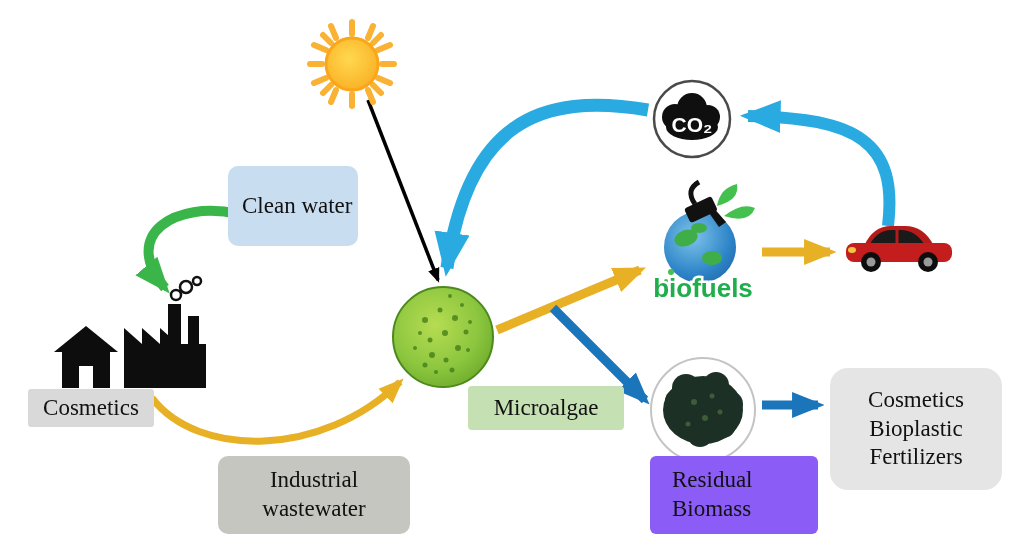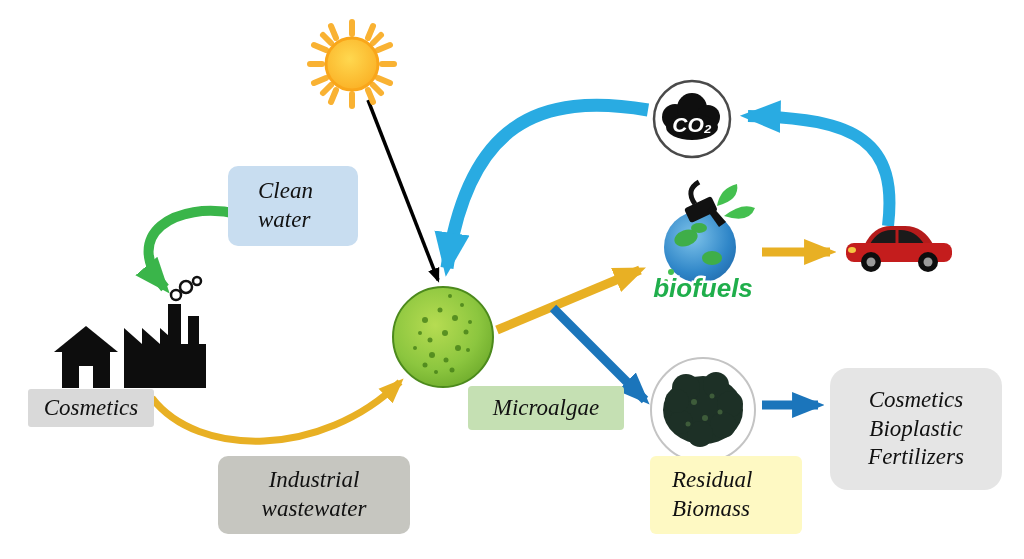--- a/index.html
+++ b/index.html
@@ -2,37 +2,36 @@
 <html><head>
 <meta charset="utf-8">
 <style>
   html,body{margin:0;padding:0;background:#fff;}
   #canvas{
     position:relative;
     width:1024px;height:559px;
     background:#fff;
     overflow:hidden;
     font-family:"Liberation Serif", serif;
-    font-style:italic;
   }
   #diagram-svg{position:absolute;left:0;top:0;}
   .label-box{
     position:absolute;
     display:flex;align-items:center;justify-content:center;
     text-align:center;
     font-size:23px;line-height:1.25;color:#111;
     white-space:pre-line;
     box-sizing:border-box;
   }
   .lb-left{justify-content:flex-start;text-align:left;}
-  .clean-water{left:228px;top:166px;width:130px;height:80px;background:#c8ddf0;border-radius:10px;padding-left:30px;}
+  .clean-water{left:228px;top:166px;width:130px;height:80px;background:#c8ddf0;border-radius:10px;padding-left:14px;}
   .industry{left:28px;top:389px;width:126px;height:38px;background:#d9d9d9;border-radius:3px;}
   .wastewater{left:218px;top:456px;width:192px;height:78px;background:#c6c6c0;border-radius:10px;text-align:center;}
   .microalgae{left:424px;top:386px;width:156px;height:44px;background:#c5e0b3;border-radius:4px;margin-left:44px;}
-  .residual{left:650px;top:456px;width:152px;height:78px;background:#fef9c3;border-radius:6px;padding-left:22px;}
+  .residual{left:650px;top:456px;width:168px;height:78px;background:#8b5cf6;border-radius:6px;padding-left:22px;}
   .products{left:830px;top:368px;width:172px;height:122px;background:#e5e5e5;border-radius:18px;}
   .svg-label{font-family:"Liberation Sans", sans-serif;}
   .co2-text{fill:#ffffff;font-weight:bold;font-size:21px;}
   .biofuels-text{
     fill:#1fae4b;font-weight:bold;font-size:26px;
     stroke:#ffffff;stroke-width:5px;paint-order:stroke;
   }
 </style>
 </head>
 <body>

